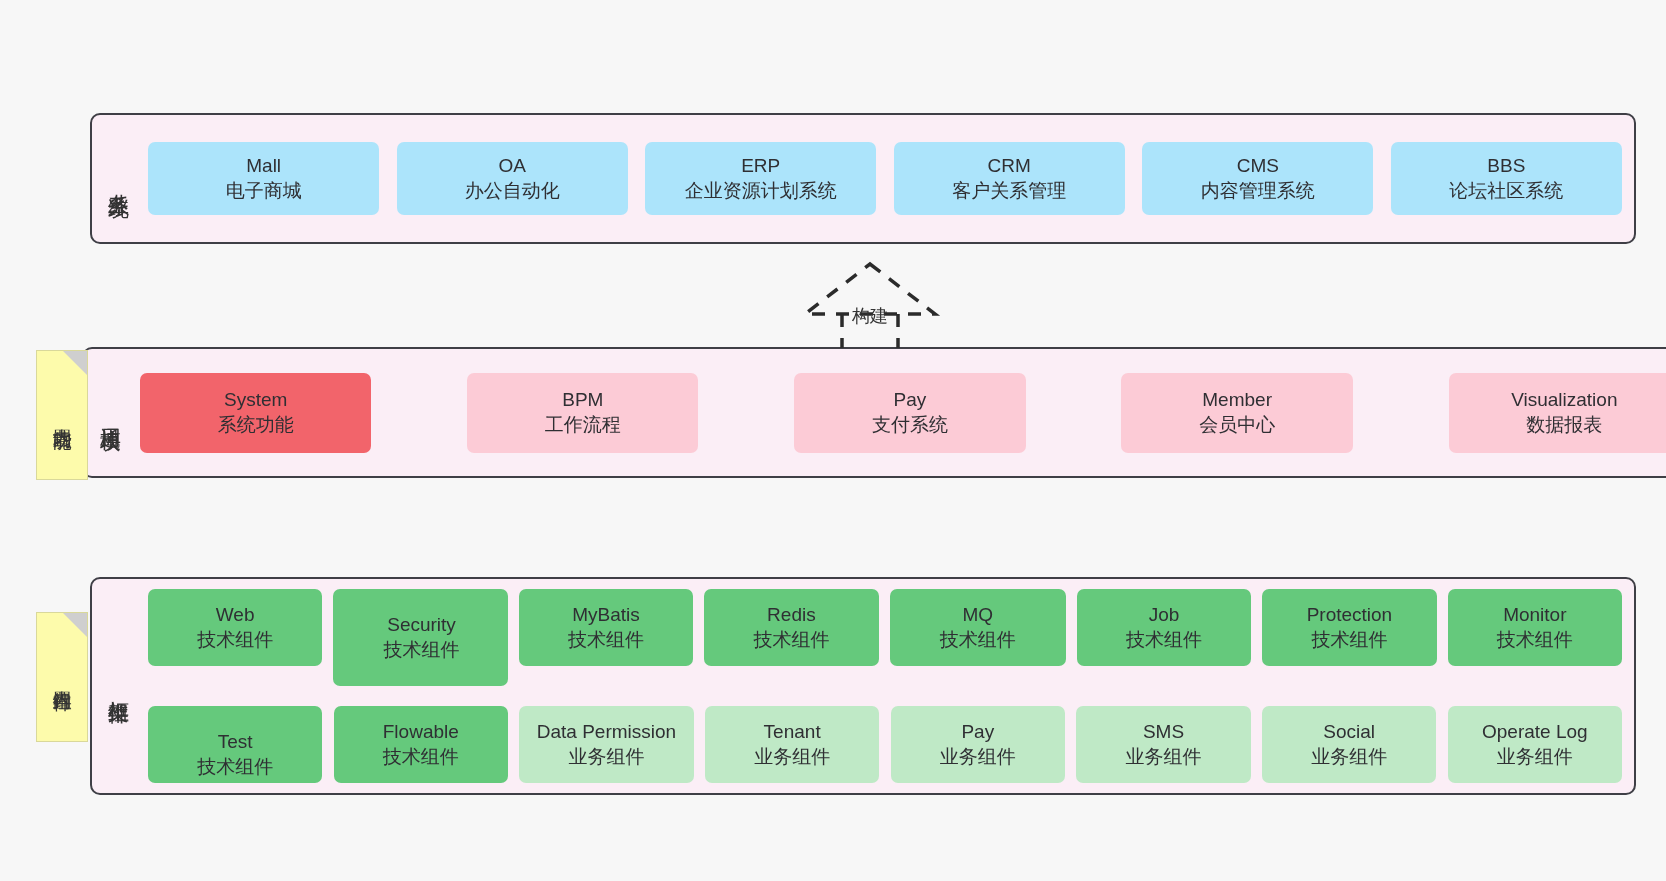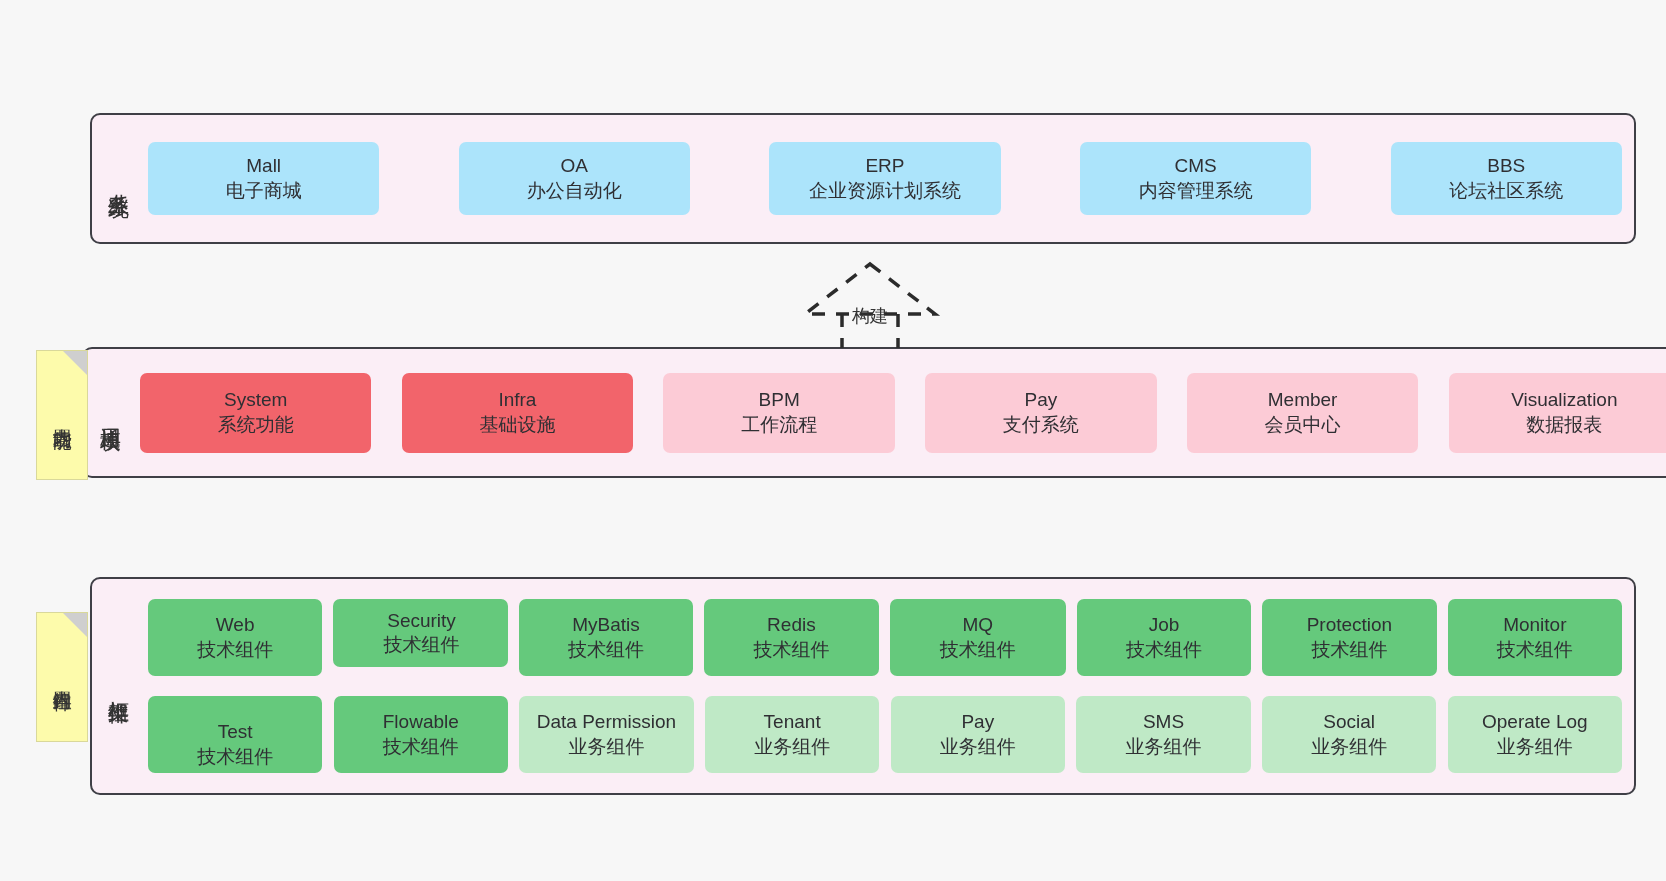--- a/index.html
+++ b/index.html
@@ -145,42 +145,42 @@
           </div>
           <div class="card c-blue" style="width: 231.333px; height: 73px; background: rgb(172, 228, 251);">
             <div class="t-en">OA</div>
             <div class="t-cn">办公自动化</div>
           </div>
           <div class="card c-blue" style="width: 231.333px; height: 73px; background: rgb(172, 228, 251);">
             <div class="t-en">ERP</div>
             <div class="t-cn">企业资源计划系统</div>
           </div>
           <div class="card c-blue" style="width: 231.333px; height: 73px; background: rgb(172, 228, 251);">
+            <div class="t-en">CRM</div>
+            <div class="t-cn">客户关系管理</div>
+          </div>
+          <div class="card c-blue" style="width: 231.333px; height: 73px; background: rgb(172, 228, 251);">
             <div class="t-en">CMS</div>
             <div class="t-cn">内容管理系统</div>
           </div>
           <div class="card c-blue" style="width: 231.333px; height: 73px; background: rgb(172, 228, 251);">
             <div class="t-en">BBS</div>
             <div class="t-cn">论坛社区系统</div>
           </div>
         </div>
       </div>
     </div>
     <div class="layer" style="left: 82px; top: 347px; width: 1612px; height: 131px;">
       <div class="layer-title">通用模块</div>
       <div class="layer-body">
         <div class="card-row">
           <div class="card c-red" style="width: 231.333px; height: 80px; background: rgb(242, 100, 107);">
             <div class="t-en">System</div>
             <div class="t-cn">系统功能</div>
           </div>
-          <div class="card c-red" style="width: 231.333px; height: 80px; background: rgb(242, 100, 107);">
-            <div class="t-en">Infra</div>
-            <div class="t-cn">基础设施</div>
-          </div>
           <div class="card c-pink" style="width: 231.333px; height: 80px; background: rgb(252, 203, 214);">
             <div class="t-en">BPM</div>
             <div class="t-cn">工作流程</div>
           </div>
           <div class="card c-pink" style="width: 231.333px; height: 80px; background: rgb(252, 203, 214);">
             <div class="t-en">Pay</div>
             <div class="t-cn">支付系统</div>
           </div>
           <div class="card c-pink" style="width: 231.333px; height: 80px; background: rgb(252, 203, 214);">
             <div class="t-en">Member</div>
@@ -198,21 +198,21 @@
       <span>内置功能</span>
     </div>
     <div class="layer" style="left: 90px; top: 577px; width: 1546px; height: 218px;">
       <div class="layer-title">框架组件</div>
       <div class="layer-body">
         <div class="card-row">
           <div class="card c-green" style="width: 174.25px; height: 77px; background: rgb(101, 201, 124);">
             <div class="t-en">Web</div>
             <div class="t-cn">技术组件</div>
           </div>
-          <div class="card c-green" style="width: 174.25px; height: 68px; background: rgb(101, 201, 124); padding-left: 8px;">
+          <div class="card c-green" style="width: 174.25px; height: 97px; background: rgb(101, 201, 124); padding-left: 8px;">
             <div class="t-en">Security</div>
             <div class="t-cn">技术组件</div>
           </div>
           <div class="card c-green" style="width: 174.25px; height: 77px; background: rgb(101, 201, 124);">
             <div class="t-en">MyBatis</div>
             <div class="t-cn">技术组件</div>
           </div>
           <div class="card c-green" style="width: 174.25px; height: 77px; background: rgb(101, 201, 124);">
             <div class="t-en">Redis</div>
             <div class="t-cn">技术组件</div>

